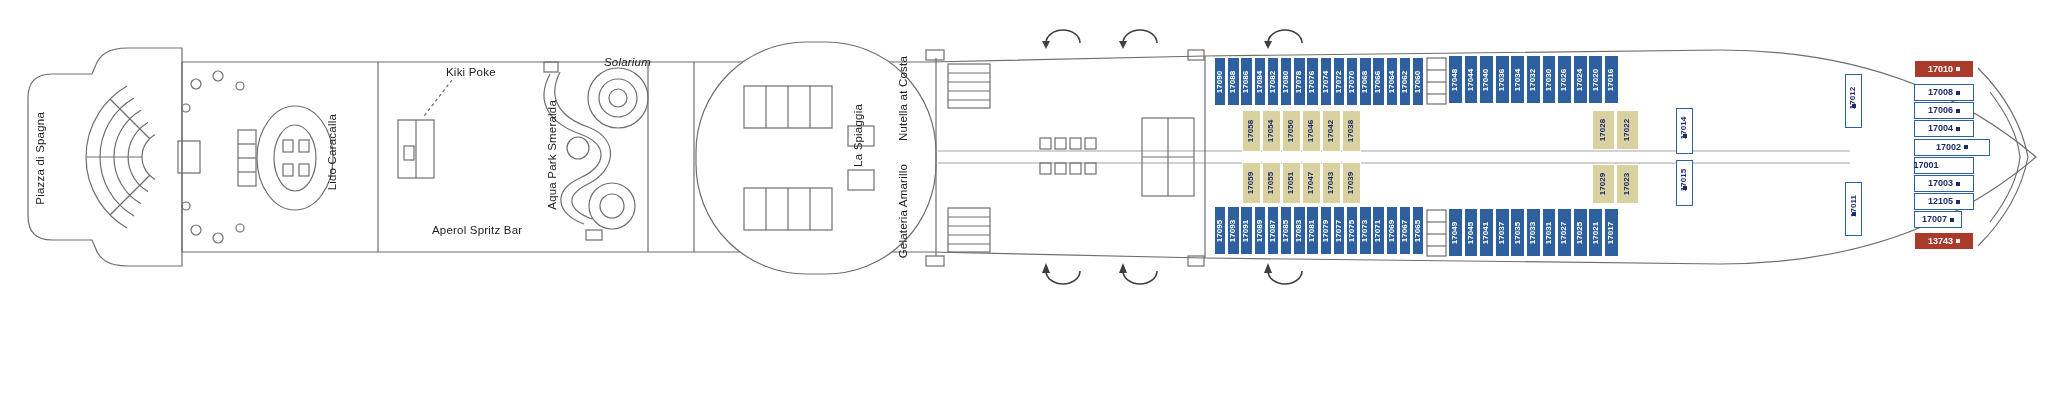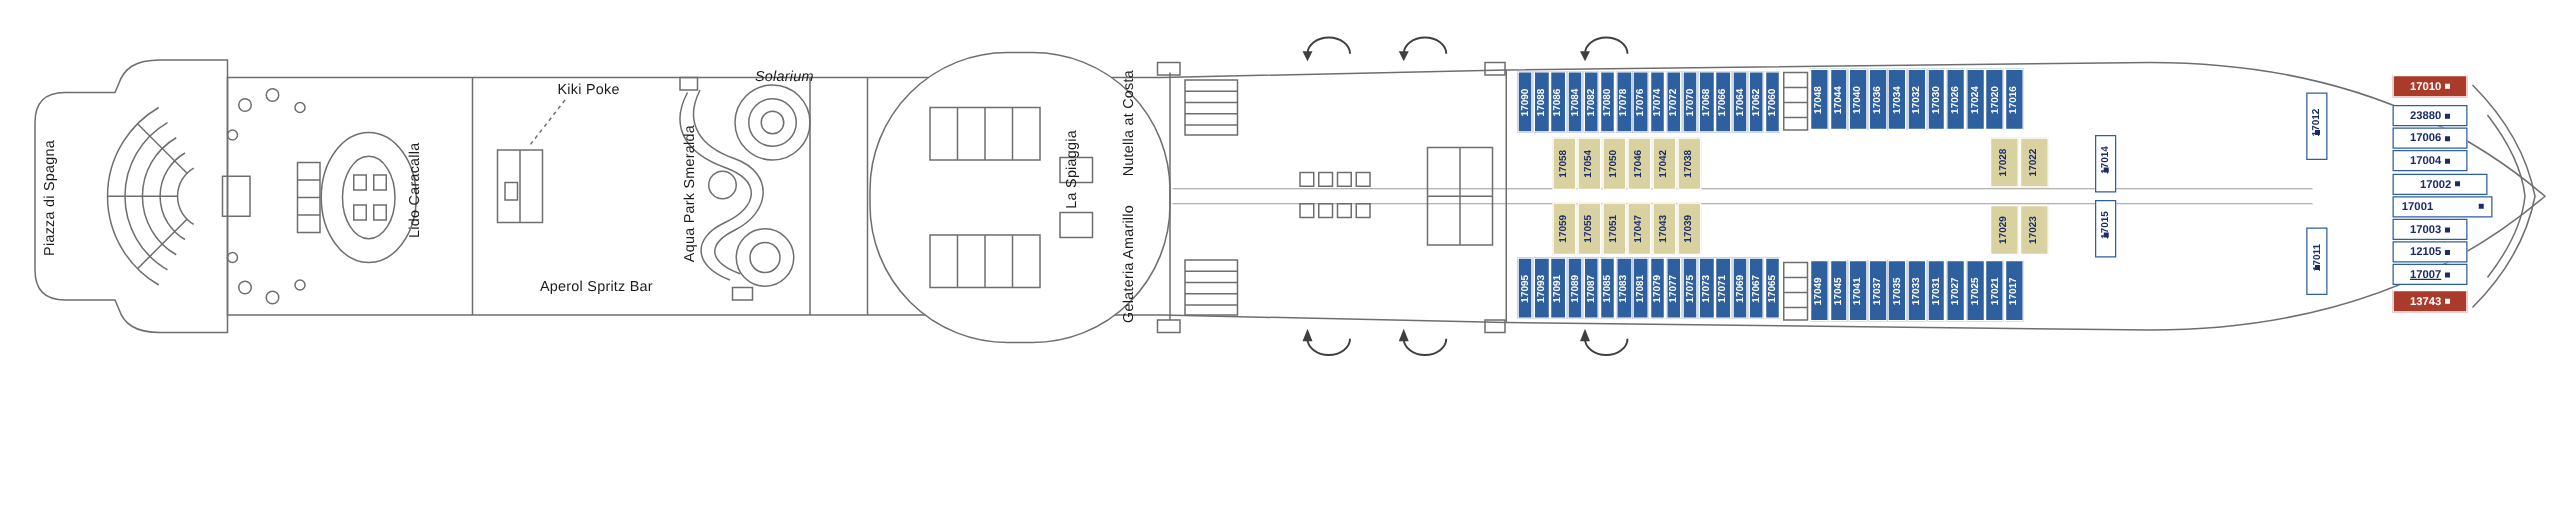--- a/index.html
+++ b/index.html
@@ -315,48 +315,48 @@
       </div>
       <div class="cabin premium vertical" style="left: 1845px; top: 74px; width: 17px; height: 54px;">
         <span>17012</span>
         <i class="mk"></i>
       </div>
       <div class="cabin suite horizontal" style="left: 1914px; top: 60px; width: 60px; height: 18px;">
         <span>17010</span>
         <i class="mk"></i>
       </div>
       <div class="cabin premium horizontal" style="left: 1914px; top: 84px; width: 60px; height: 17px;">
-        <span>23880</span>
+        <span>17008</span>
         <i class="mk"></i>
       </div>
       <div class="cabin premium horizontal" style="left: 1914px; top: 102.2px; width: 60px; height: 17px;">
         <span>17006</span>
         <i class="mk"></i>
       </div>
       <div class="cabin premium horizontal" style="left: 1914px; top: 120.4px; width: 60px; height: 17px;">
         <span>17004</span>
         <i class="mk"></i>
       </div>
       <div class="cabin premium horizontal" style="left: 1914px; top: 138.6px; width: 76px; height: 17px;">
         <span>17002</span>
         <i class="mk"></i>
       </div>
-      <div class="cabin premium horizontal" style="left: 1914px; top: 156.8px; width: 80px; height: 17px; gap: 36px;">
+      <div class="cabin premium horizontal" style="left: 1914px; top: 156.8px; width: 60px; height: 17px; gap: 36px;">
         <span>17001</span>
         <i class="mk"></i>
       </div>
       <div class="cabin premium horizontal" style="left: 1914px; top: 175px; width: 60px; height: 17px;">
         <span>17003</span>
         <i class="mk"></i>
       </div>
       <div class="cabin premium horizontal" style="left: 1914px; top: 193.2px; width: 60px; height: 17px;">
         <span>12105</span>
         <i class="mk"></i>
       </div>
-      <div class="cabin premium horizontal" style="left: 1914px; top: 211.4px; width: 60px; height: 17px; text-decoration: underline;">
+      <div class="cabin premium horizontal" style="left: 1914px; top: 211.4px; width: 48px; height: 17px;">
         <span>17007</span>
         <i class="mk"></i>
       </div>
       <div class="cabin suite horizontal" style="left: 1914px; top: 232px; width: 60px; height: 18px;">
         <span>13743</span>
         <i class="mk"></i>
       </div>
       <div class="cabin premium vertical" style="left: 1845px; top: 182px; width: 17px; height: 54px;">
         <span>17011</span>
         <i class="mk"></i>

